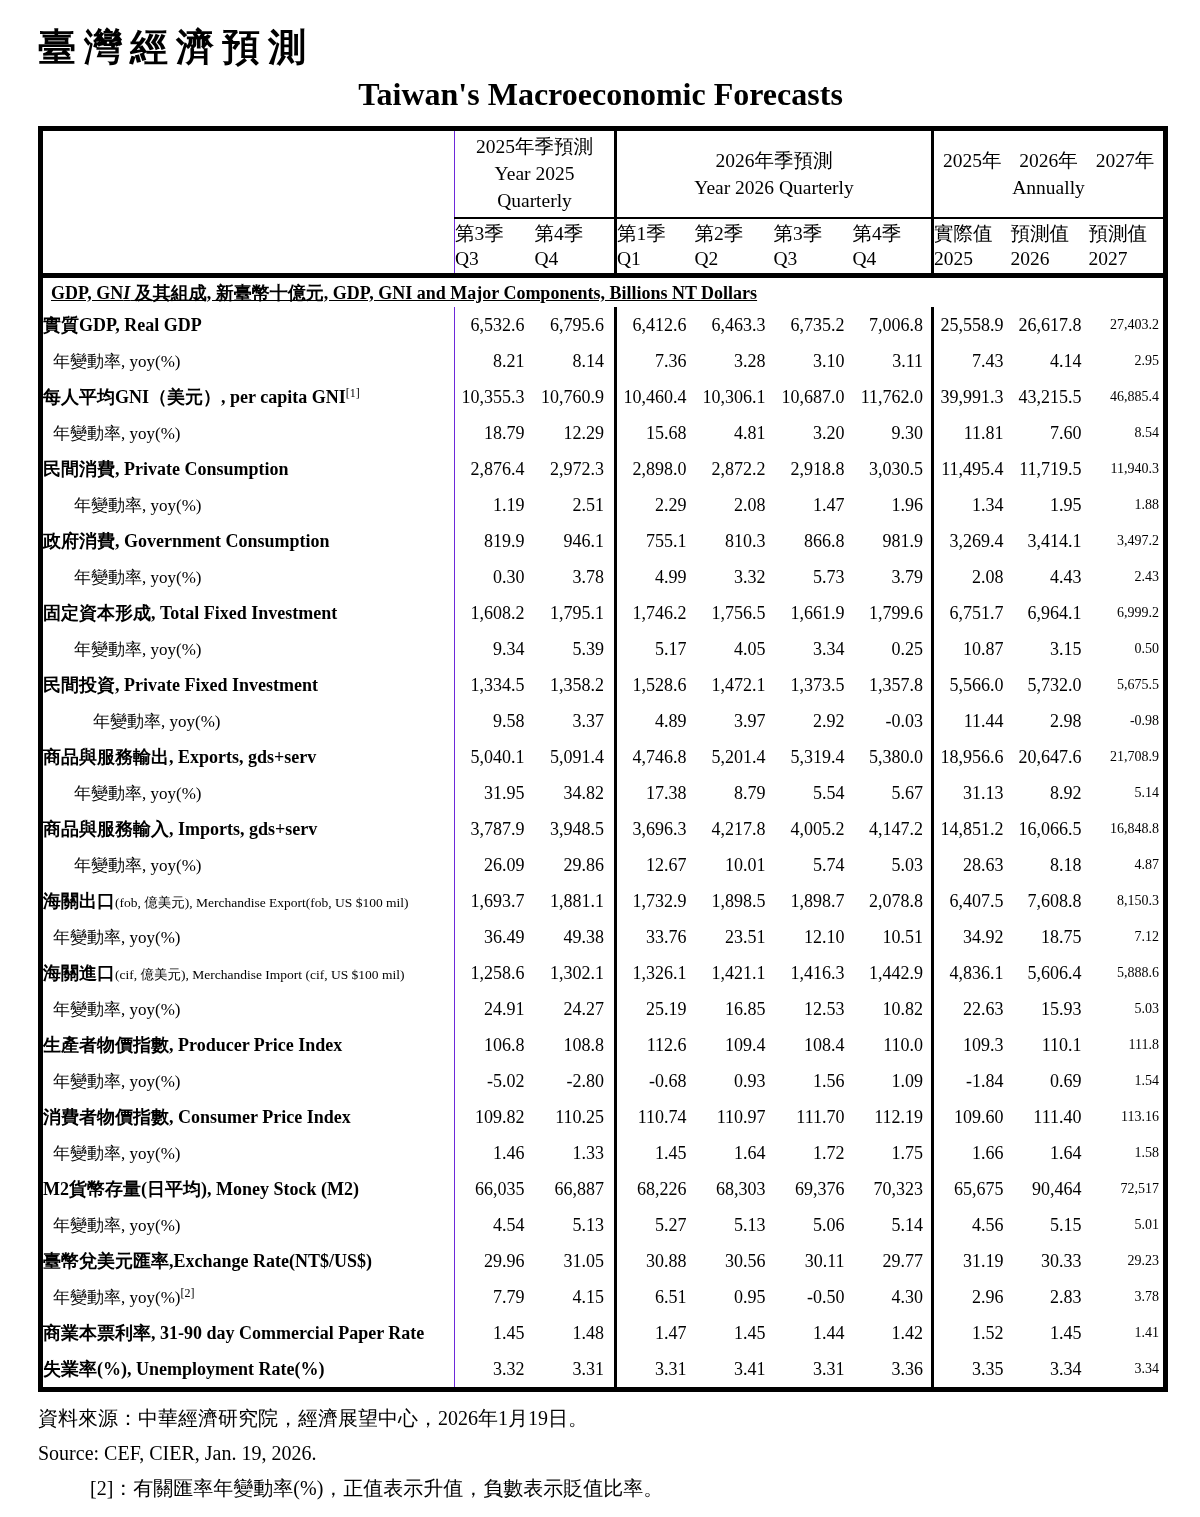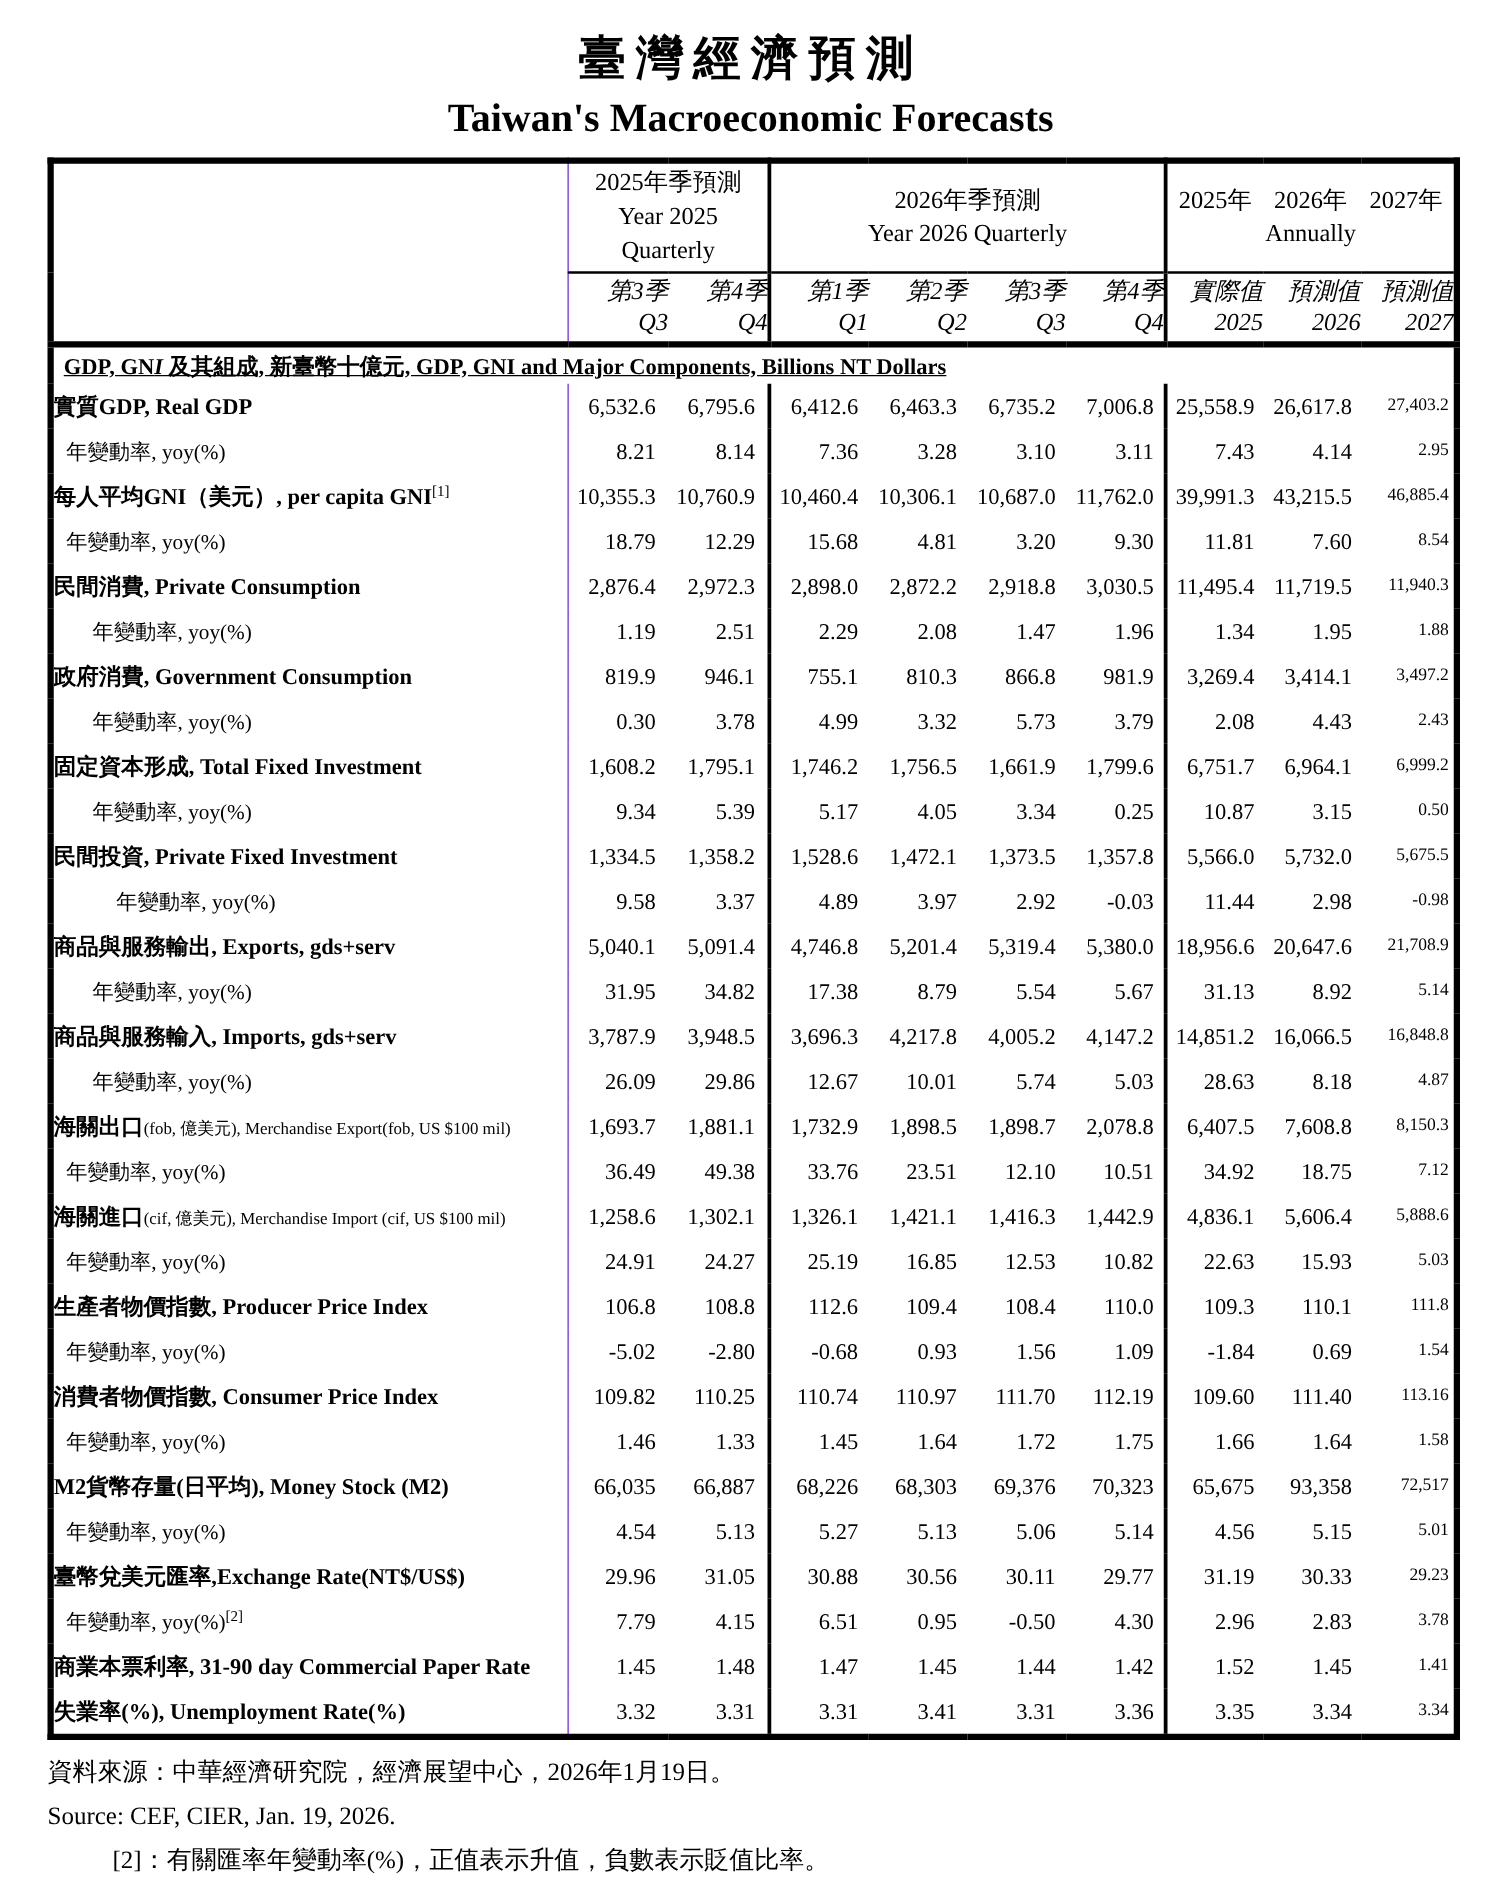--- a/index.html
+++ b/index.html
@@ -1,33 +1,33 @@
 <!DOCTYPE html>
 <html><head>
 <meta charset="utf-8">
 <style>
   html,body{margin:0;padding:0;background:#fff;}
   .page{width:1200px;height:1517px;box-sizing:border-box;padding:16px 37px 0 38px;
         font-family:"Liberation Serif","DejaVu Serif",serif;color:#000;overflow:hidden;}
-  .zh-title{font-size:38px;font-weight:bold;text-align:center;letter-spacing:8px;line-height:50px;margin-top:6px;}
+  .zh-title{font-size:38px;font-weight:bold;text-align:left;letter-spacing:8px;line-height:50px;margin-top:6px;}
   .en-title{font-size:32px;font-weight:bold;text-align:center;line-height:45px;margin-bottom:9px;}
 
   table.forecast{border-collapse:collapse;table-layout:fixed;width:1125px;border:5px solid #000;}
   .forecast th,.forecast td{padding:0;vertical-align:middle;}
   .sep2{border-left:1px solid #6d28d9;}
   .sep3{border-left:3px solid #000;}
 
   .grouprow th{font-weight:normal;font-size:19.5px;padding:2px 0 3px;}
   .grouprow th.g{border-bottom:2px solid #000;}
   .grouprow th div{line-height:27px;text-align:center;}
   .years{display:flex;}
   .years span{flex:1;text-align:center;}
   .labelhead{border-bottom:5px solid #000;}
   .subrow th{font-weight:normal;font-size:19.5px;border-bottom:5px solid #000;padding:2px 0;}
-  .subrow th div{line-height:25px;text-align:right;font-style:italic;}
+  .subrow th div{line-height:25px;text-align:left;}
 
   .sectionrow td{font-weight:bold;font-size:18px;height:29px;padding-left:8px;white-space:nowrap;text-decoration:underline;}
   .sectionrow .i{font-style:italic;}
 
   tr.main td,tr.yoy td{height:36px;}
   td.label{white-space:nowrap;overflow:hidden;}
   .lb{font-weight:bold;font-size:18px;text-align:center;}
   tr.yoy .lb{font-weight:normal;font-size:17px;}
   .lr{font-weight:normal;font-size:13.5px;}
   sup{font-size:12px;line-height:0;}
@@ -422,21 +422,21 @@
         </tr>
         <tr class="main">
           <td class="label ind0"><span class="lb">M2貨幣存量(日平均), Money Stock (M2)</span></td>
           <td class="v g1 sep2">66,035</td>
           <td class="v g1">66,887</td>
           <td class="v g2 sep3">68,226</td>
           <td class="v g2">68,303</td>
           <td class="v g2">69,376</td>
           <td class="v g2">70,323</td>
           <td class="v g3 sep3">65,675</td>
-          <td class="v g3">93,358</td>
+          <td class="v g3">90,464</td>
           <td class="v g3x">72,517</td>
         </tr>
         <tr class="yoy">
           <td class="label ind0"><span class="lb">年變動率, yoy(%)</span></td>
           <td class="v g1 sep2">4.54</td>
           <td class="v g1">5.13</td>
           <td class="v g2 sep3">5.27</td>
           <td class="v g2">5.13</td>
           <td class="v g2">5.06</td>
           <td class="v g2">5.14</td>

